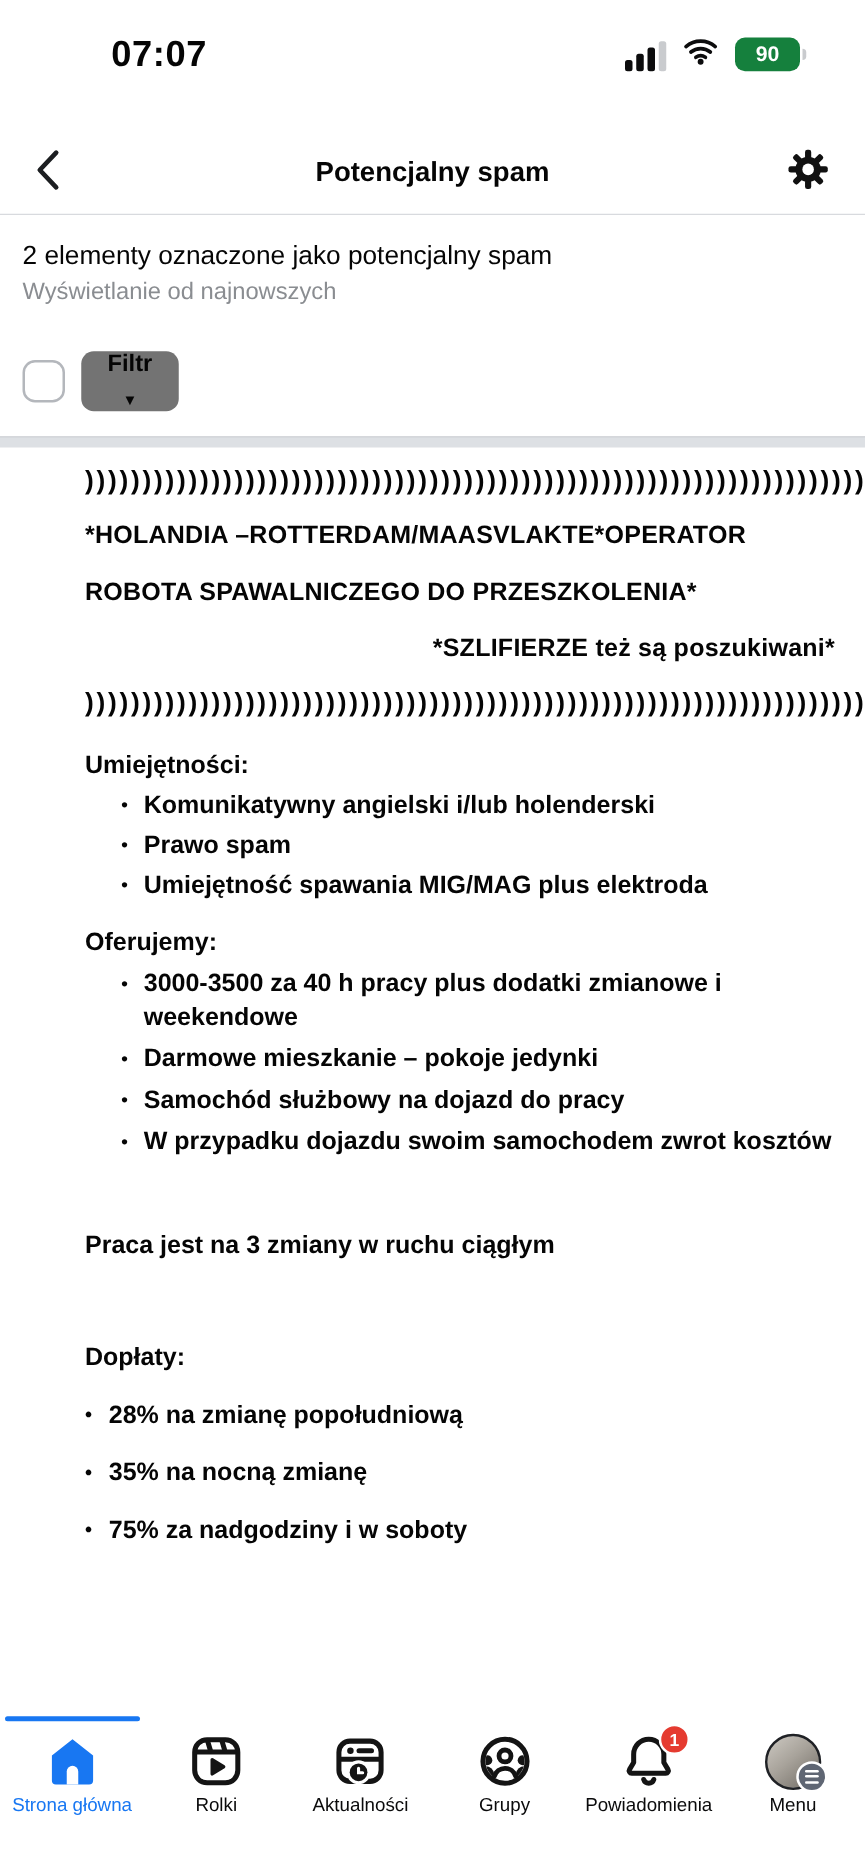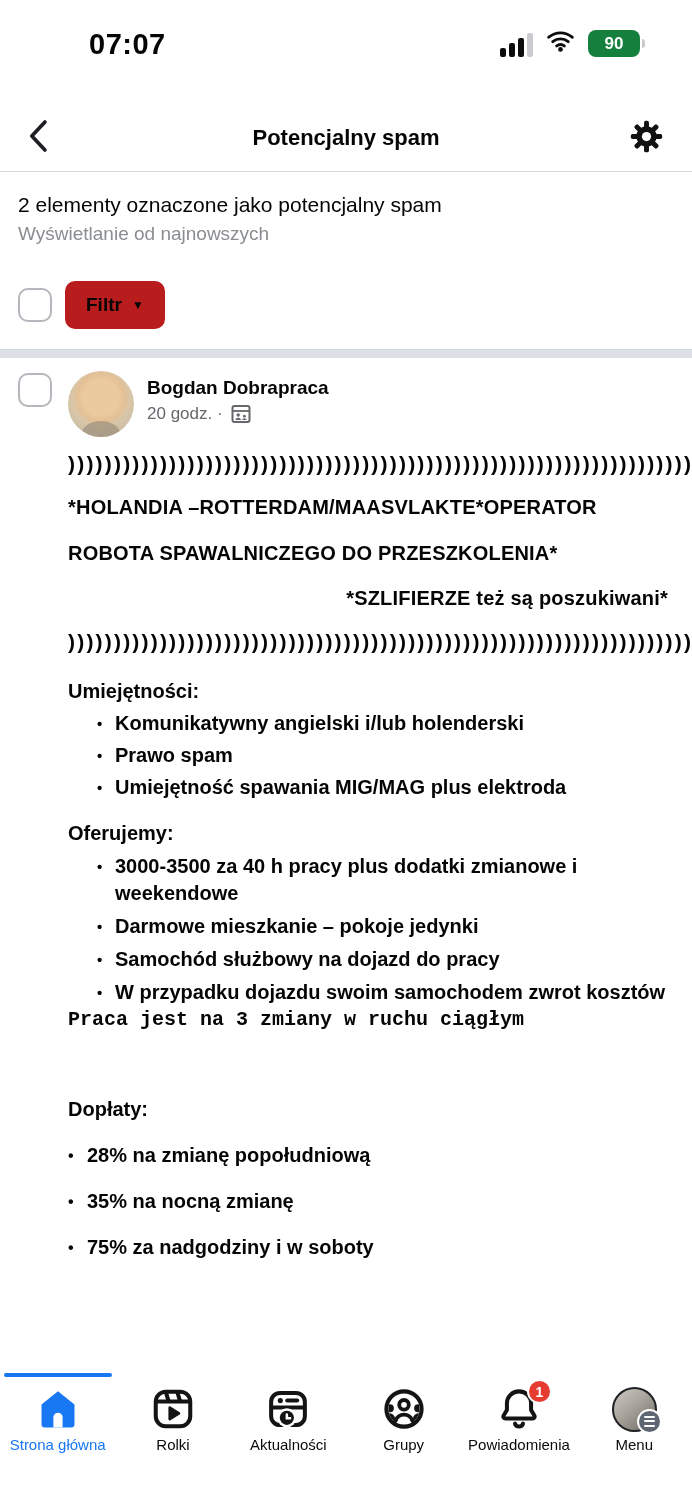--- a/index.html
+++ b/index.html
@@ -28,23 +28,23 @@
   .hdr-back { z-index:2; width:40px; height:40px; display:flex; align-items:center; cursor:pointer; }
   .hdr-gear { z-index:2; margin-left:auto; width:40px; height:40px; display:flex; align-items:center; justify-content:center; cursor:pointer; }
   .divider-thin { height:1px; background:#d8dade; margin-top:3px; }
   
   .summary { padding:19px 18px 0 18px; }
   .summary-title { font-size:21px; line-height:28px; color:#050505; }
   .summary-sub { margin-top:2px; font-size:19px; line-height:26px; color:#8a8d91; }
   
   .filter-row { margin-top:34px; padding-left:18px; display:flex; align-items:center; height:48px; }
   .checkbox { width:34px; height:34px; border:2.5px solid #b4b7bc; border-radius:10px; background:#fff; flex:0 0 auto; cursor:pointer; }
-  .filter-btn { margin-left:13px; background:#b91c1c; border:none; border-radius:10px; height:48px;
+  .filter-btn { margin-left:13px; background:#737373; border:none; border-radius:10px; height:48px;
                 padding:0 21px; display:flex; align-items:center; gap:10px; cursor:pointer;
-                font-family:"Liberation Sans", sans-serif; }
+                font-family:"Liberation Sans", sans-serif;flex-direction:column; }
   .filter-btn .lbl { font-size:19px; font-weight:600; color:#050505; }
   .filter-btn .caret { font-size:12px; color:#050505; }
   .divider-thick { height:9px; background:#dde0e4; margin-top:20px; border-top:1px solid #cfd2d6; }
   
   .post-head { margin-top:13px; padding:0 18px; display:flex; align-items:flex-start; }
   .post-check { margin-top:2px; }
   .avatar { margin-left:16px; width:66px; height:66px; border-radius:50%; overflow:hidden; flex:0 0 auto;
             background: radial-gradient(circle at 50% 40%, #ecca9f 0 34%, #e3c096 46%, #d9c6a8 56%, #cfc0a6 72%, #c0af94 100%);
             position:relative; cursor:pointer; }
   .avatar::after { content:""; position:absolute; left:14px; bottom:-10px; width:38px; height:26px;
@@ -58,21 +58,21 @@
   .parens { font-size:21px; font-weight:700; line-height:27px; letter-spacing:2.2px; word-break:break-all; }
   .p2 { margin-top:16px; }
   .headline { margin-top:17px; line-height:27px; font-weight:700; letter-spacing:.2px; }
   .h2m { margin-top:19px; } .h3m { margin-top:18px;text-align:right; }
   .sec-h { margin-top:23px; line-height:27px; font-weight:600; }
   .sec-h.offers { margin-top:19px; }
   ul.inlist { list-style:none; margin-top:4px; }
   ul.inlist li { position:relative; padding-left:47px; line-height:27px; margin-top:5px; }
   ul.inlist li::before { content:"•"; position:absolute; left:29px; top:0; font-size:15px; line-height:27px; color:#050505; }
   ul.offers li { margin-top:6px; }
-  .shift-line { line-height:27px;font-family:Liberation Mono, monospace; }
+  .shift-line { margin-top:56px; line-height:27px; }
   .extras-h { margin-top:63px; line-height:27px; }
   ul.extras { list-style:none; }
   ul.extras li { position:relative; padding-left:19px; line-height:27px; margin-top:19px; }
   ul.extras li::before { content:"•"; position:absolute; left:0; top:0; font-size:16px; line-height:27px; }
   
   .bottomnav { position:absolute; left:0; bottom:0; width:692px; height:127px; background:#fff; z-index:5; }
   .tab-indicator { position:absolute; left:4px; top:0; width:108px; height:4px; background:#1877f2; border-radius:3px; }
   .nav-items { display:flex; padding-top:12px; }
   .nav-item { flex:1; display:flex; flex-direction:column; align-items:center; cursor:pointer; }
   .nav-ico { height:48px; display:flex; align-items:center; justify-content:center; position:relative; }
@@ -153,40 +153,20 @@
 
   <div class="filter-row">
     <span class="checkbox"></span>
     <button class="filter-btn">
       <span class="lbl">Filtr</span>
       <span class="caret">▼</span>
     </button>
   </div>
   <div class="divider-thick"></div>
 
-  <div class="post-head">
-    <span class="checkbox post-check"></span>
-    <div class="avatar"></div>
-    <div class="post-id">
-      <div class="post-author">Bogdan Dobrapraca</div>
-      <div class="post-meta">
-        <span>20 godz. ·</span>
-        <span class="meta-icon">
-          <svg width="20" height="20" viewBox="0 0 20 20">
-            <rect x="1.5" y="2" width="17" height="16" rx="2" fill="none" stroke="#65676b" stroke-width="2"></rect>
-            <line x1="2" y1="7" x2="18" y2="7" stroke="#65676b" stroke-width="1.8"></line>
-            <circle cx="7.2" cy="11" r="1.7" fill="#65676b"></circle>
-            <path d="M4.3 16 a3 3 0 0 1 5.8 0 Z" fill="#65676b"></path>
-            <circle cx="13.4" cy="12.2" r="1.4" fill="#65676b"></circle>
-            <path d="M11 16 a2.5 2.5 0 0 1 4.8 0 Z" fill="#65676b"></path>
-          </svg>
-        </span>
-      </div>
-    </div>
-  </div>
 
   <div class="post-body">
     <p class="parens">))))))))))))))))))))))))))))))))))))))))))))))))))))))))))))))))))))))</p>
     <p class="headline">*HOLANDIA –ROTTERDAM/MAASVLAKTE*OPERATOR</p>
     <p class="headline h2m">ROBOTA SPAWALNICZEGO DO PRZESZKOLENIA*</p>
     <p class="headline h3m">*SZLIFIERZE też są poszukiwani*</p>
     <p class="parens p2">)))))))))))))))))))))))))))))))))))))))))))))))))))))))))))))))))))))))</p>
 
     <p class="sec-h">Umiejętności:</p>
     <ul class="inlist">

